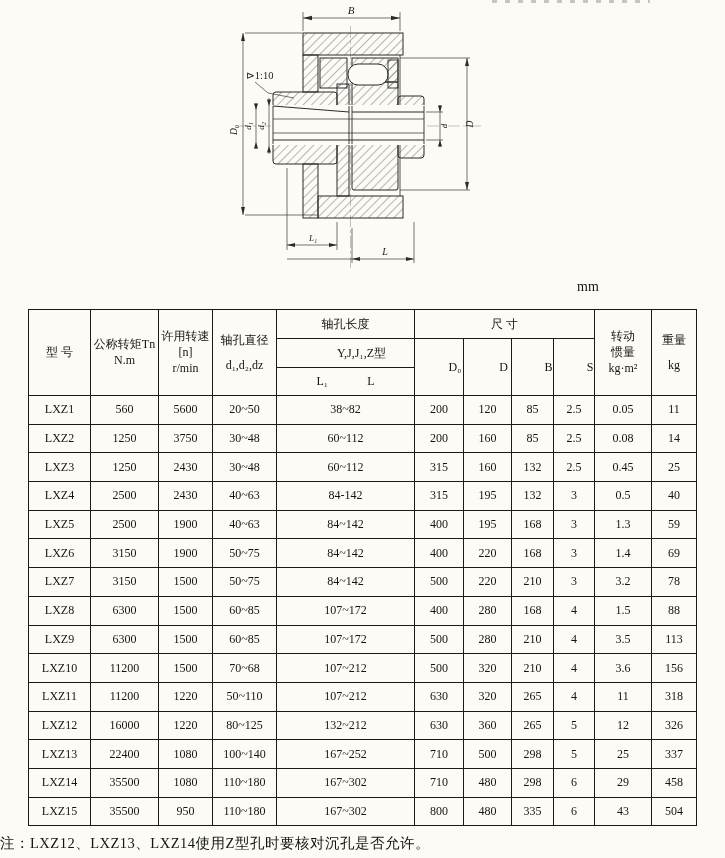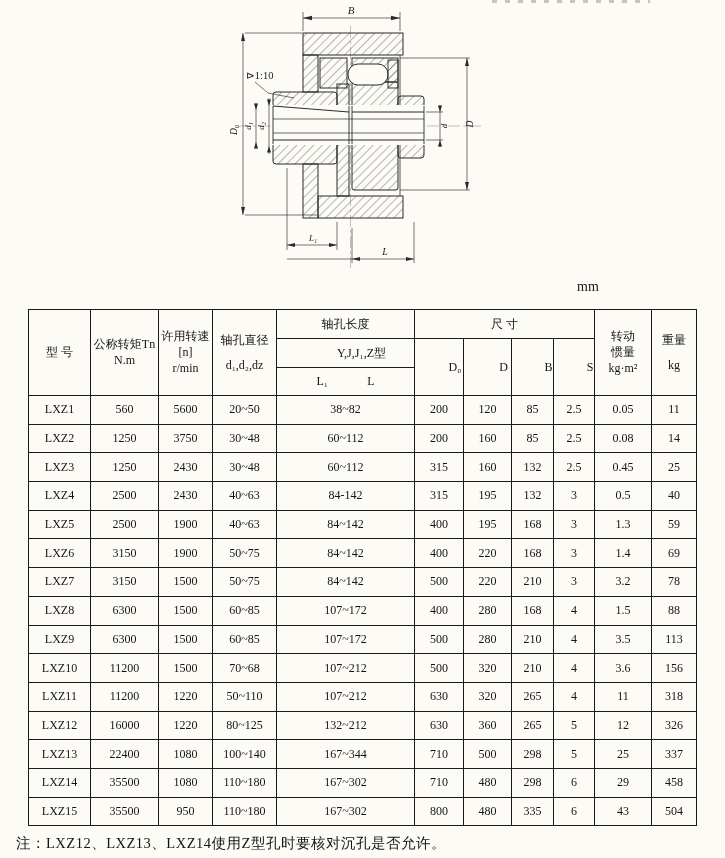--- a/index.html
+++ b/index.html
@@ -34,21 +34,21 @@
   }
   .spec-table thead th{line-height:1.25;}
   .spec-table tbody td{height:27.7px;}
   .hrow1 th{height:28px;}
   .hrow2 th{height:28px;padding-left:32px;}
   .hrow3 th{height:27px;}
   .hd-stack{display:flex;flex-direction:column;justify-content:center;gap:1px;}
   .hd-stack.spread{gap:10px;}
   .l1l-cell{display:flex;justify-content:space-evenly;align-items:center;}
   
-  .note-line{position:absolute;top:834px;left:16px;font-size:14.5px;letter-spacing:.5px;}
+  .note-line{position:absolute;top:834px;left:0;font-size:14.5px;letter-spacing:.5px;}
   svg text{font-family:"Liberation Serif","DejaVu Serif",serif;}
 </style>
 </head>
 <body>
 
 <div class="edge-artifact"></div>
 
 <div class="drawing-wrap">
 <svg width="725" height="272" viewBox="0 0 725 272">
   <defs>
@@ -396,21 +396,21 @@
         <td>265</td>
         <td>5</td>
         <td>12</td>
         <td>326</td>
       </tr>
       <tr>
         <td>LXZ13</td>
         <td>22400</td>
         <td>1080</td>
         <td>100~140</td>
-        <td>167~344</td>
+        <td>167~252</td>
         <td>710</td>
         <td>500</td>
         <td>298</td>
         <td>5</td>
         <td>25</td>
         <td>337</td>
       </tr>
       <tr>
         <td>LXZ14</td>
         <td>35500</td>

